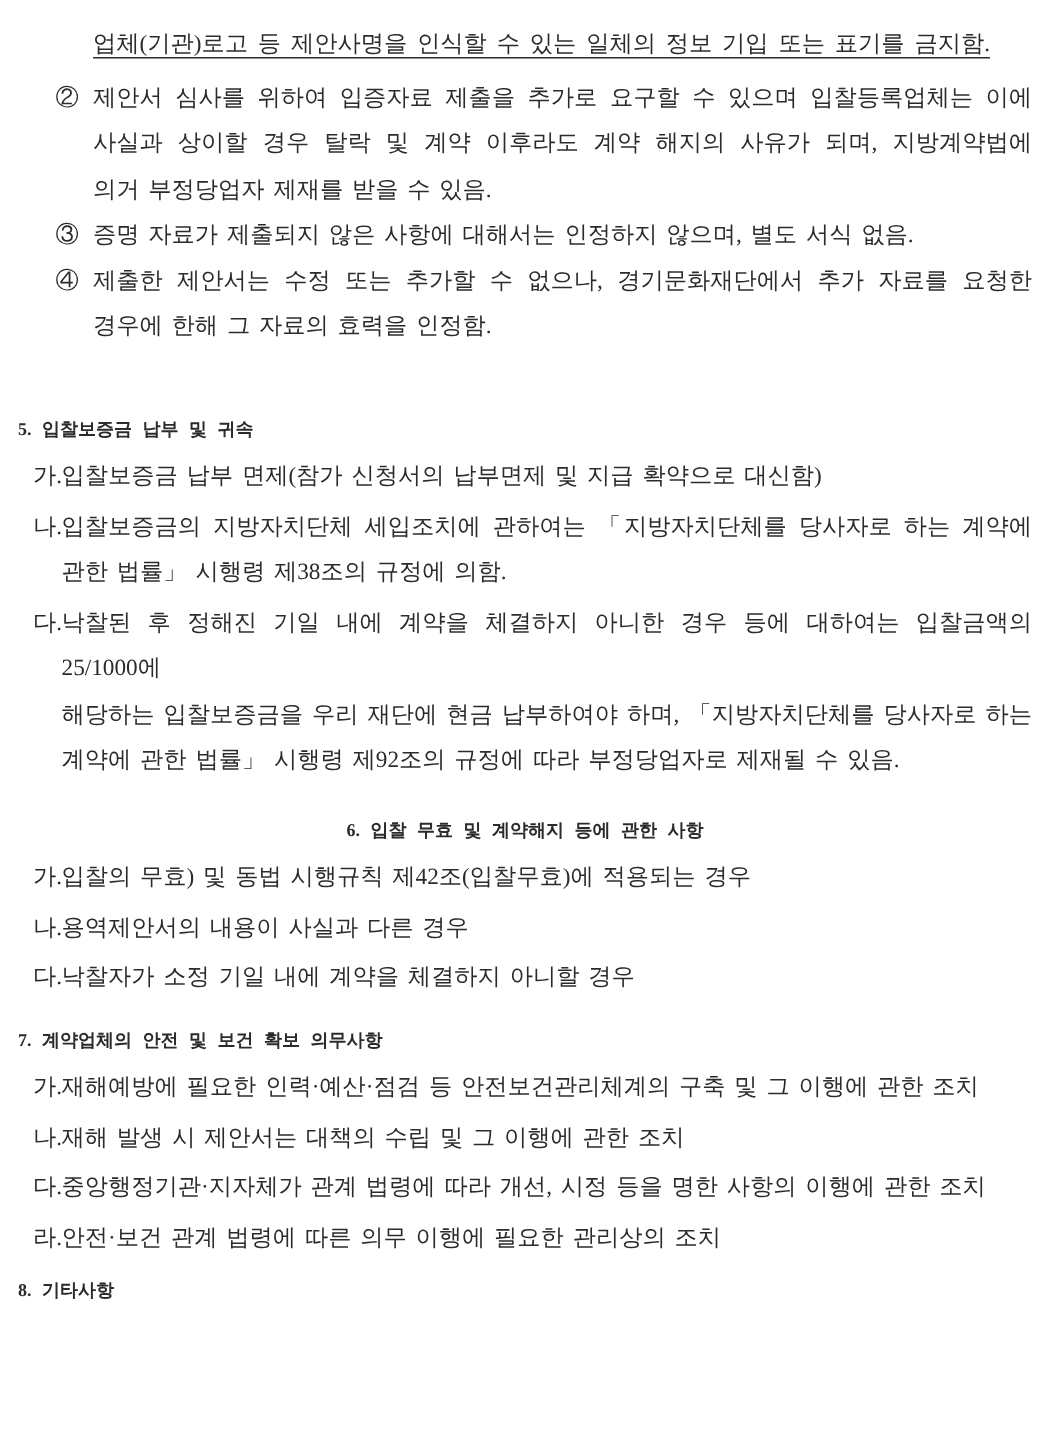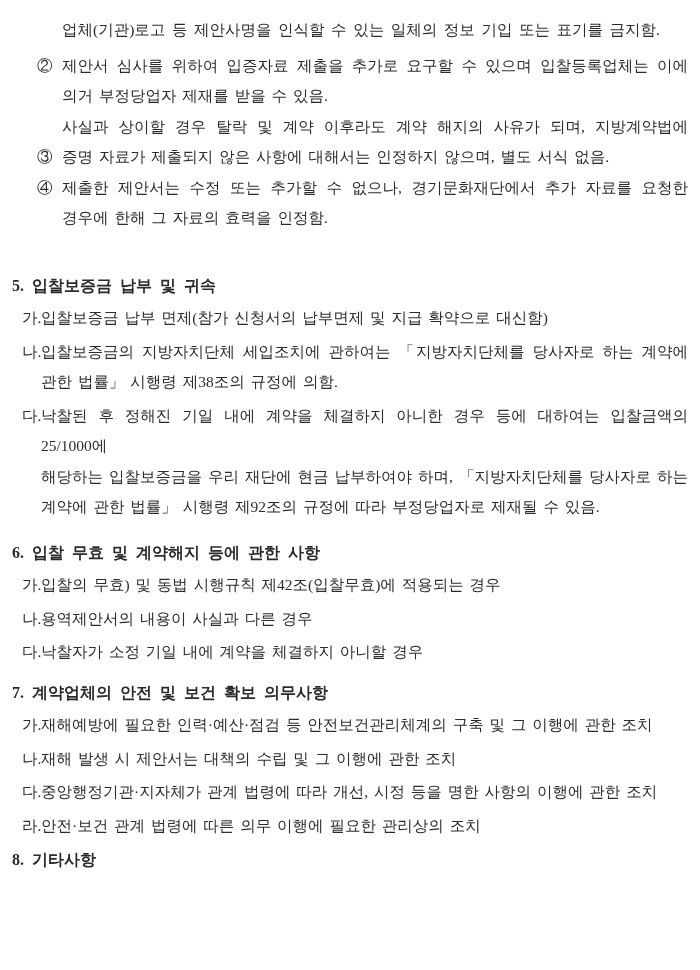--- a/index.html
+++ b/index.html
@@ -8,35 +8,36 @@
     font-family:"Liberation Serif","DejaVu Serif",serif;
     font-size:15.5px; line-height:30.5px; color:#2b2b2b;
     word-spacing:2px;
   }
   .page { padding-top:15px; }
 
   
   .intro {
     margin:0 40px 5px 62px;
     text-align:justify; text-align-last:justify;
+    text-decoration:underline;
     text-underline-offset:4px;
     text-decoration-thickness:1px;
   }
 
   
   .num-item { position:relative; margin:0 12px 0 37px; padding-left:25px; }
   .num-item > .marker { position:absolute; left:0; top:0; }
 
   
   .sec {
-    font-weight:bold; font-size:16px; word-spacing:4px;
+    font-weight:bold; font-size:12px; word-spacing:4px;
     margin:0 12px 2px 12px;
   }
   .sec.s5 { margin-top:37px; }
-  .sec.s6 { margin-top:15px; }
+  .sec.s6 { margin-top:15px;text-align:center; }
   .sec.s7 { margin-top:10px; }
   .sec.s8 { margin-top:4px; }
 
   
   .s-item { position:relative; margin:0 12px 3px 22px; padding-left:19px; }
   .s-item > .marker { position:absolute; left:0; top:0; }
   .s-item .lc { margin-left:0; }   
 
   .ln { white-space:normal; }
   .ln.j { text-align:justify; text-align-last:justify; }
@@ -44,22 +45,22 @@
 </head>
 <body>
 
 <div class="page">
 
   <div class="intro">업체(기관)로고 등 제안사명을 인식할 수 있는 일체의 정보 기입 또는 표기를 금지함.</div>
 
   <div class="num-item">
     <span class="marker">②</span>
     <div class="ln j">제안서 심사를 위하여 입증자료 제출을 추가로 요구할 수 있으며 입찰등록업체는 이에</div>
+    <div class="ln j">사실과 상이할 경우 탈락 및 계약 이후라도 계약 해지의 사유가 되며, 지방계약법에</div>
     <div class="ln">의거 부정당업자 제재를 받을 수 있음.</div>
-    <div class="ln j">사실과 상이할 경우 탈락 및 계약 이후라도 계약 해지의 사유가 되며, 지방계약법에</div>
   </div>
 
   <div class="num-item">
     <span class="marker">③</span>
     <div class="ln">증명 자료가 제출되지 않은 사항에 대해서는 인정하지 않으며, 별도 서식 없음.</div>
   </div>
 
   <div class="num-item">
     <span class="marker">④</span>
     <div class="ln j">제출한 제안서는 수정 또는 추가할 수 없으나, 경기문화재단에서 추가 자료를 요청한</div>

